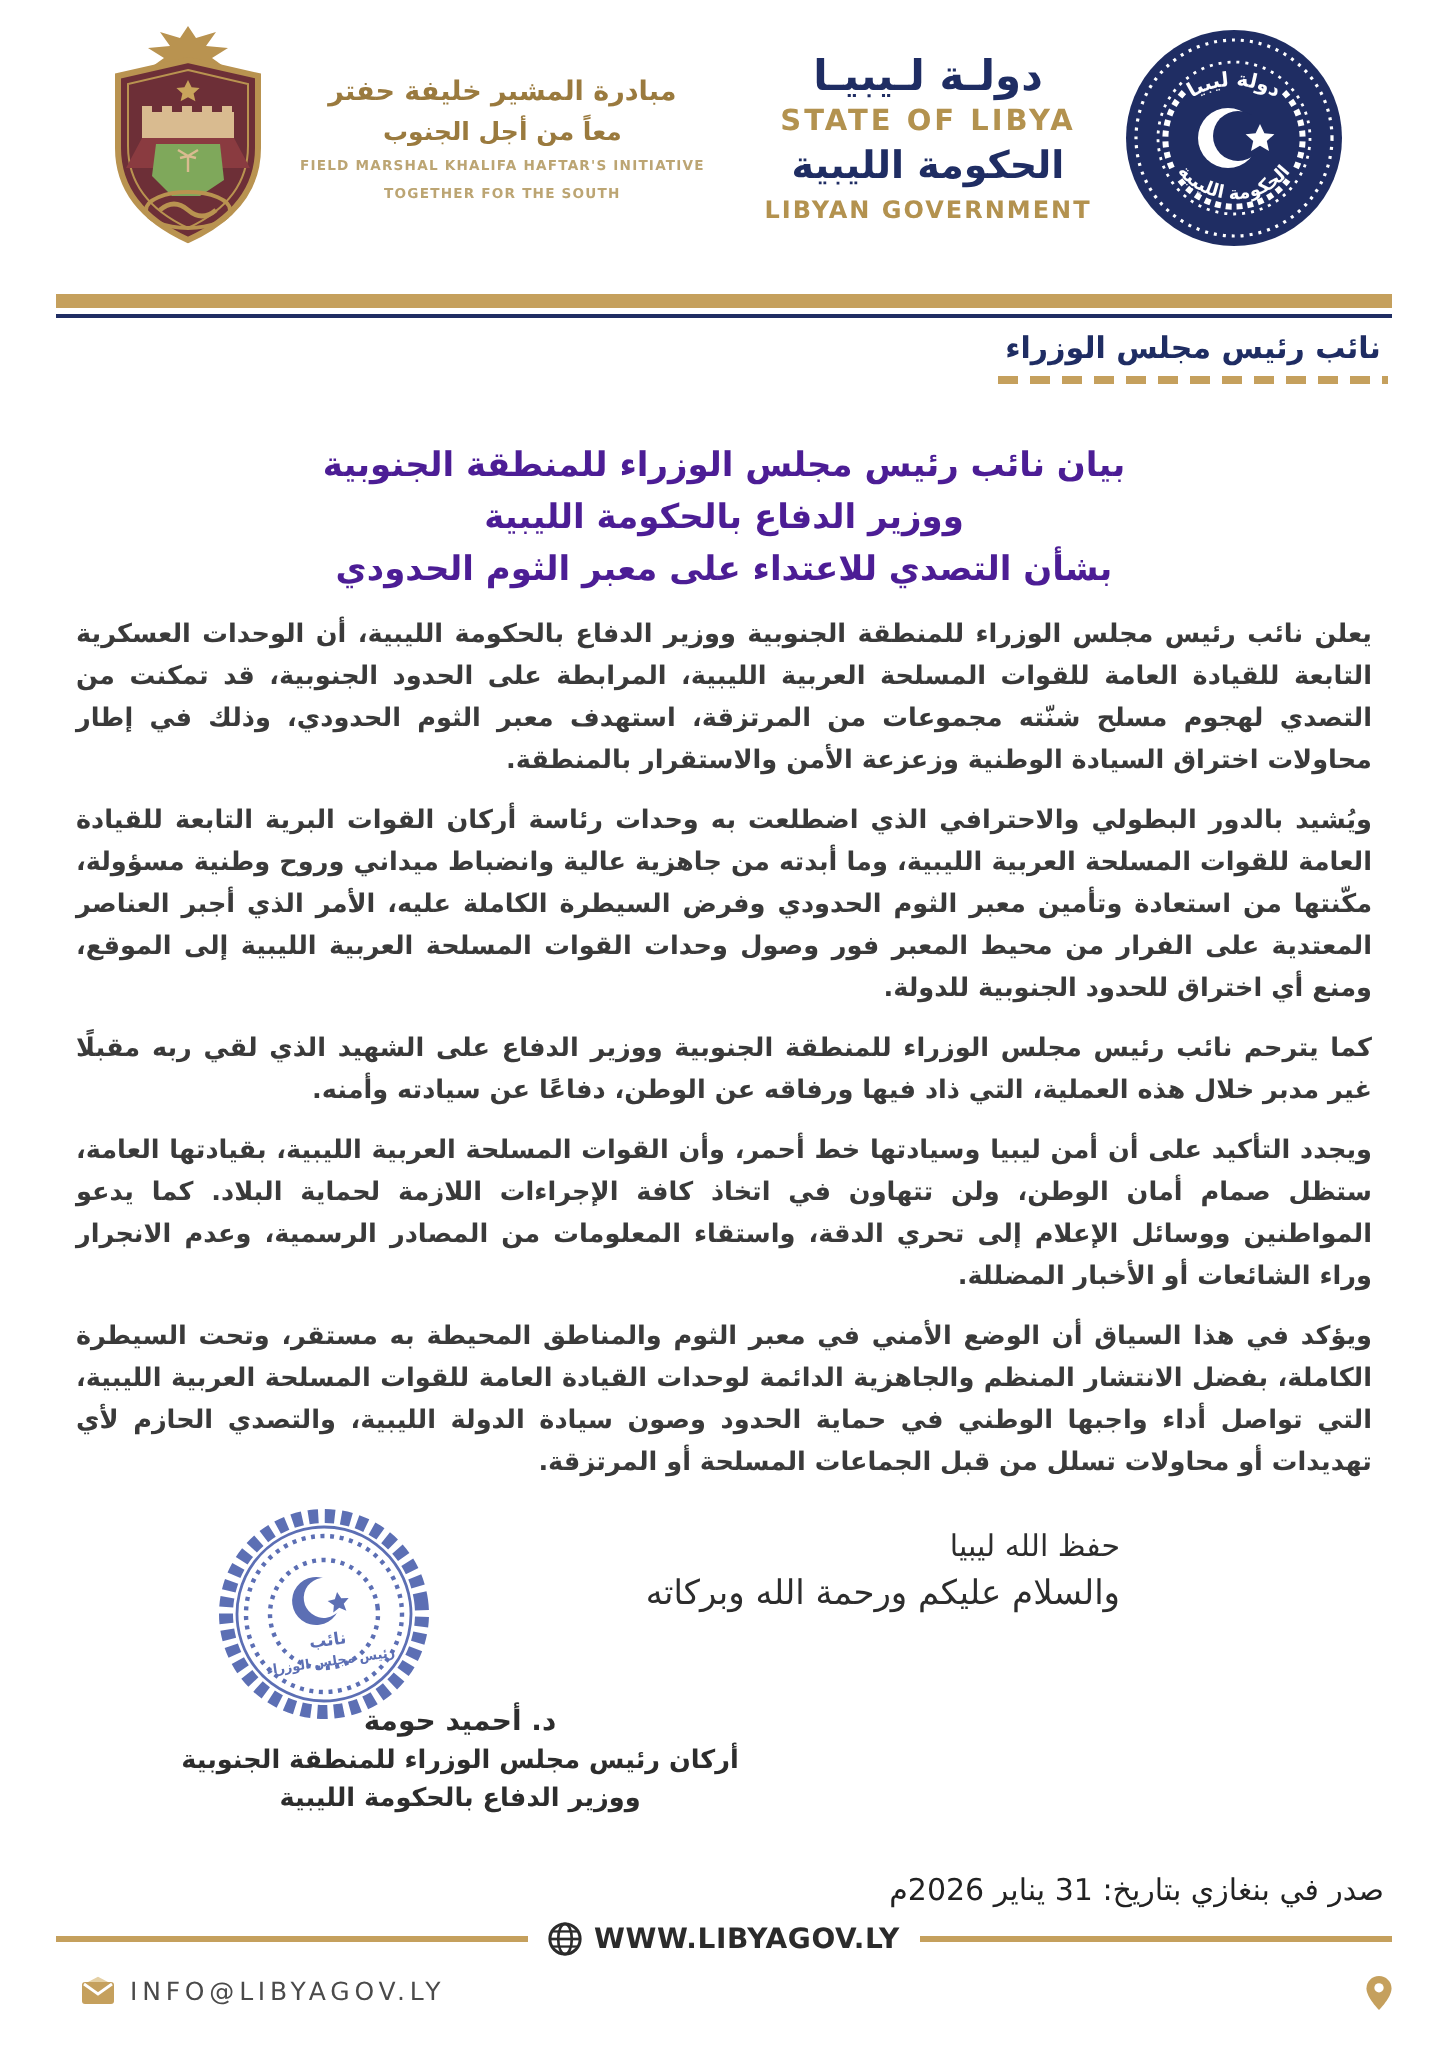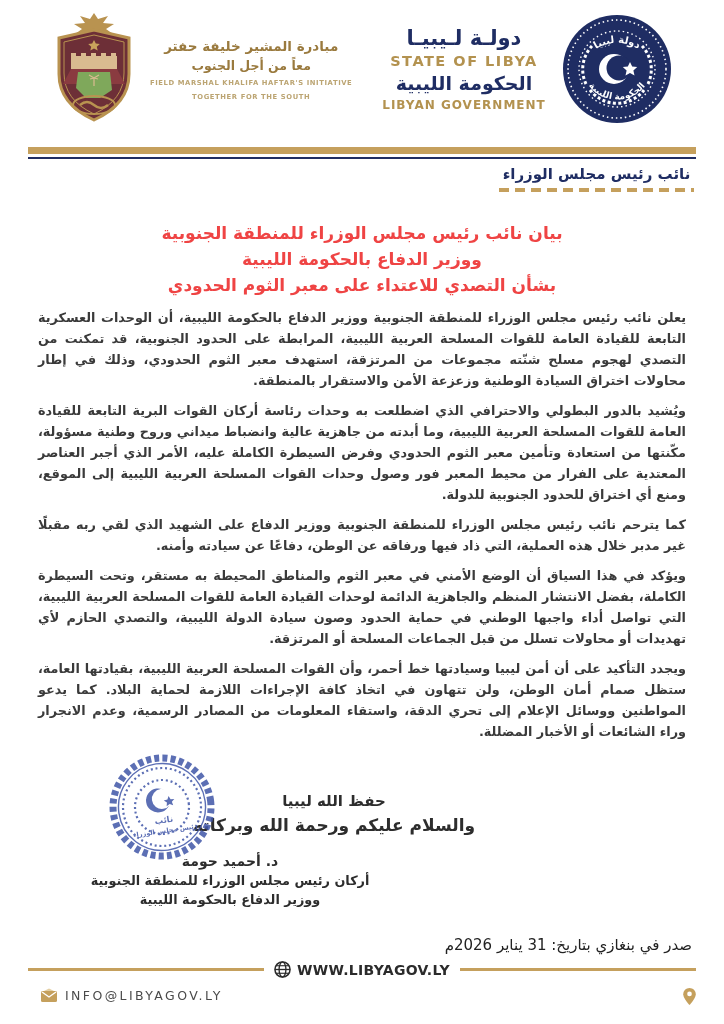--- a/index.html
+++ b/index.html
@@ -26,28 +26,28 @@
   
   .rule-gold { position:absolute; top:147px; left:28px; right:28px; height:7px; background:#c5a05d; }
   .rule-navy { position:absolute; top:157px; left:28px; right:28px; height:2px; background:#1f2d63; }
   
   .office { position:absolute; top:165px; right:30px; direction:rtl; text-align:center; }
   .office-label { color:#1f2d63; font-weight:bold; font-size:15px; }
   .office-dashes { margin-top:5px; height:4px; width:195px;
     background:repeating-linear-gradient(90deg,#c5a05d 0 10px,transparent 10px 16px); }
   
   .doc-title { position:absolute; top:220px; left:30px; right:30px; text-align:center;
-    direction:rtl; color:#ef4444; font-weight:bold; font-size:17px; line-height:26px; }
+    direction:rtl; color:#4c1d95; font-weight:bold; font-size:17px; line-height:26px; }
   
   .body-text { position:absolute; top:307px; left:38px; right:38px; direction:rtl;
     text-align:justify; color:#3a3a3a; font-weight:bold; font-size:12.8px; line-height:21px; }
   .body-text p { margin-bottom:9px; }
   
-  .closing { position:absolute; top:762px; left:108px; width:452px; text-align:center;
-    direction:rtl; color:#2d2d2d; font-weight:bold;margin-top:28px; }
+  .closing { position:absolute; top:762px; left:108px; width:452px; 
+    direction:rtl; color:#2d2d2d; font-weight:normal; }
   .closing-1 { font-size:15px; line-height:22px; }
   .closing-2 { font-size:17px; line-height:26px; }
   
   .stamp { position:absolute; left:96px; top:753px; }
   .signature { position:absolute; left:40px; top:851px; width:380px; text-align:center;
     direction:rtl; color:#2d2d2d; font-weight:bold; }
   .sig-name  { font-size:14px; line-height:20px; }
   .sig-title { font-size:12.8px; line-height:19px; }
   
   .date-line { position:absolute; top:936px; right:32px; direction:rtl;
@@ -142,22 +142,22 @@
   <div class="doc-title">
     <div>بيان نائب رئيس مجلس الوزراء للمنطقة الجنوبية</div>
     <div>ووزير الدفاع بالحكومة الليبية</div>
     <div>بشأن التصدي للاعتداء على معبر الثوم الحدودي</div>
   </div>
 
   <div class="body-text">
     <p>يعلن نائب رئيس مجلس الوزراء للمنطقة الجنوبية ووزير الدفاع بالحكومة الليبية، أن الوحدات العسكرية التابعة للقيادة العامة للقوات المسلحة العربية الليبية، المرابطة على الحدود الجنوبية، قد تمكنت من التصدي لهجوم مسلح شنّته مجموعات من المرتزقة، استهدف معبر الثوم الحدودي، وذلك في إطار محاولات اختراق السيادة الوطنية وزعزعة الأمن والاستقرار بالمنطقة.</p>
     <p>ويُشيد بالدور البطولي والاحترافي الذي اضطلعت به وحدات رئاسة أركان القوات البرية التابعة للقيادة العامة للقوات المسلحة العربية الليبية، وما أبدته من جاهزية عالية وانضباط ميداني وروح وطنية مسؤولة، مكّنتها من استعادة وتأمين معبر الثوم الحدودي وفرض السيطرة الكاملة عليه، الأمر الذي أجبر العناصر المعتدية على الفرار من محيط المعبر فور وصول وحدات القوات المسلحة العربية الليبية إلى الموقع، ومنع أي اختراق للحدود الجنوبية للدولة.</p>
     <p>كما يترحم نائب رئيس مجلس الوزراء للمنطقة الجنوبية ووزير الدفاع على الشهيد الذي لقي ربه مقبلًا غير مدبر خلال هذه العملية، التي ذاد فيها ورفاقه عن الوطن، دفاعًا عن سيادته وأمنه.</p>
+    <p>ويجدد التأكيد على أن أمن ليبيا وسيادتها خط أحمر، وأن القوات المسلحة العربية الليبية، بقيادتها العامة، ستظل صمام أمان الوطن، ولن تتهاون في اتخاذ كافة الإجراءات اللازمة لحماية البلاد. كما يدعو المواطنين ووسائل الإعلام إلى تحري الدقة، واستقاء المعلومات من المصادر الرسمية، وعدم الانجرار وراء الشائعات أو الأخبار المضللة.</p>
     <p>ويؤكد في هذا السياق أن الوضع الأمني في معبر الثوم والمناطق المحيطة به مستقر، وتحت السيطرة الكاملة، بفضل الانتشار المنظم والجاهزية الدائمة لوحدات القيادة العامة للقوات المسلحة العربية الليبية، التي تواصل أداء واجبها الوطني في حماية الحدود وصون سيادة الدولة الليبية، والتصدي الحازم لأي تهديدات أو محاولات تسلل من قبل الجماعات المسلحة أو المرتزقة.</p>
-    <p>ويجدد التأكيد على أن أمن ليبيا وسيادتها خط أحمر، وأن القوات المسلحة العربية الليبية، بقيادتها العامة، ستظل صمام أمان الوطن، ولن تتهاون في اتخاذ كافة الإجراءات اللازمة لحماية البلاد. كما يدعو المواطنين ووسائل الإعلام إلى تحري الدقة، واستقاء المعلومات من المصادر الرسمية، وعدم الانجرار وراء الشائعات أو الأخبار المضللة.</p>
   </div>
 
   <div class="closing">
     <div class="closing-1">حفظ الله ليبيا</div>
     <div class="closing-2">والسلام عليكم ورحمة الله وبركاته</div>
   </div>
 
   <svg class="stamp" width="132" height="112" viewBox="0 0 132 112">
     <g transform="rotate(-8 66 54)" opacity="0.85">
       <circle cx="66" cy="54" r="49" fill="none" stroke="#4056a8" stroke-width="7" stroke-dasharray="5 3.2"></circle>

